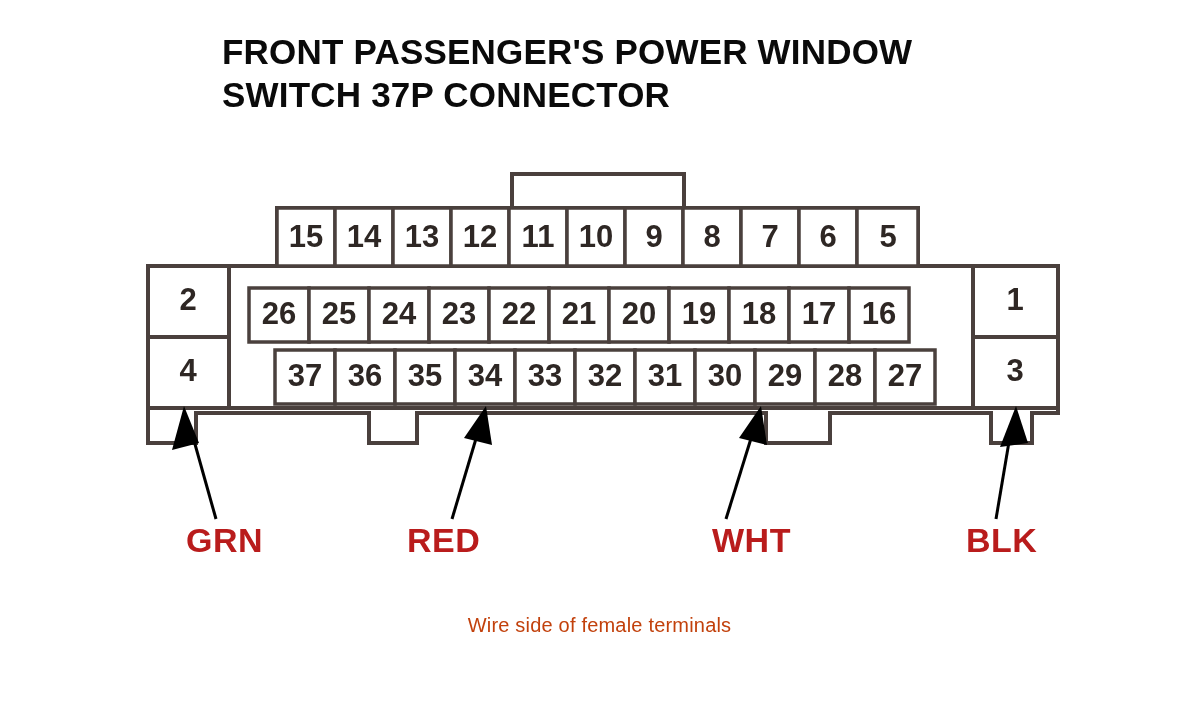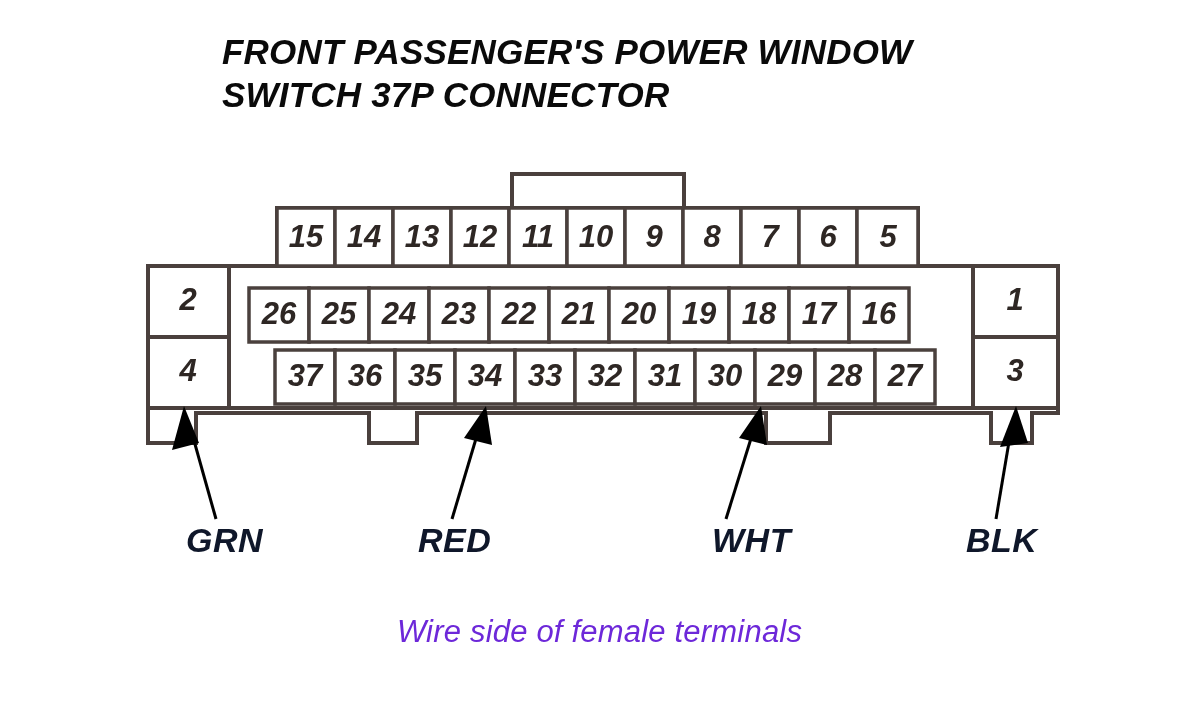--- a/index.html
+++ b/index.html
@@ -15,21 +15,20 @@
     font-family: "Liberation Sans", sans-serif;
     color: #000000;
   }
 
   #stage {
     position: absolute;
     left: 0;
     top: 0;
     width: 1199px;
     height: 626px;
-    font-style: italic;
   }
 
   
   .title {
     position: absolute;
     left: 222px;
     top: 30px;
     width: 880px;
     font-size: 35px;
     font-weight: bold;
@@ -83,34 +82,34 @@
     stroke-linecap: butt;
   }
   .arrowhead { fill: #000000; stroke: none; }
 
   
   .wirelabel {
     position: absolute;
     font-size: 34px;
     font-weight: bold;
     letter-spacing: 0.5px;
-    color: #0f172a;
+    color: #b91c1c;
     white-space: nowrap;
   }
 
   
   .caption {
     position: absolute;
     left: 0;
     top: 614px;
     width: 1199px;
     text-align: center;
-    font-size: 31px;
+    font-size: 20px;
     font-weight: normal;
-    color: #6d28d9;
+    color: #c2410c;
     letter-spacing: 0.2px;
   }
 </style>
 </head>
 <body>
 
 <div id="stage">
 
   <div class="title">FRONT PASSENGER'S POWER WINDOW
 SWITCH 37P CONNECTOR</div>
@@ -312,21 +311,21 @@
 
     <g>
       <line class="arrow" x1="996" y1="519" x2="1011" y2="430"></line>
       <polygon class="arrowhead" points="1016,406 1028,443 1000,447"></polygon>
     </g>
 
   </svg>
 
   <div class="wirelabel" style="left:186px; top:521px;">GRN</div>
 
-  <div class="wirelabel" style="left:418px; top:521px;">RED</div>
+  <div class="wirelabel" style="left:407px; top:521px;">RED</div>
 
   <div class="wirelabel" style="left:712px; top:521px;">WHT</div>
 
   <div class="wirelabel" style="left:966px; top:521px;">BLK</div>
 
   <div class="caption">Wire side of female terminals</div>
 
 </div>
 
 </body></html>

